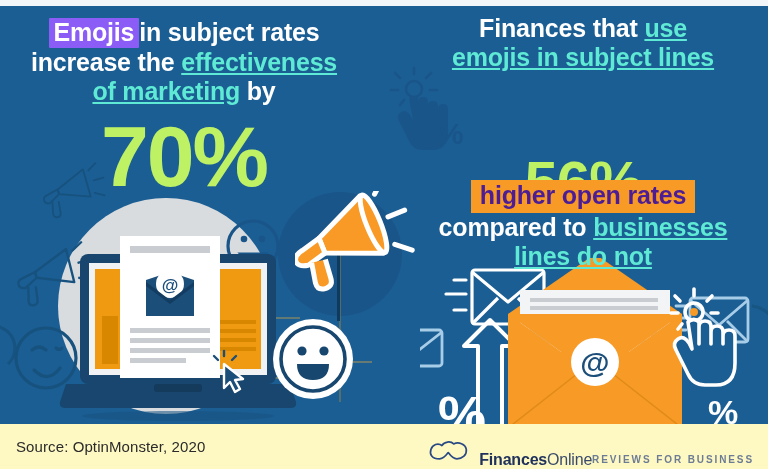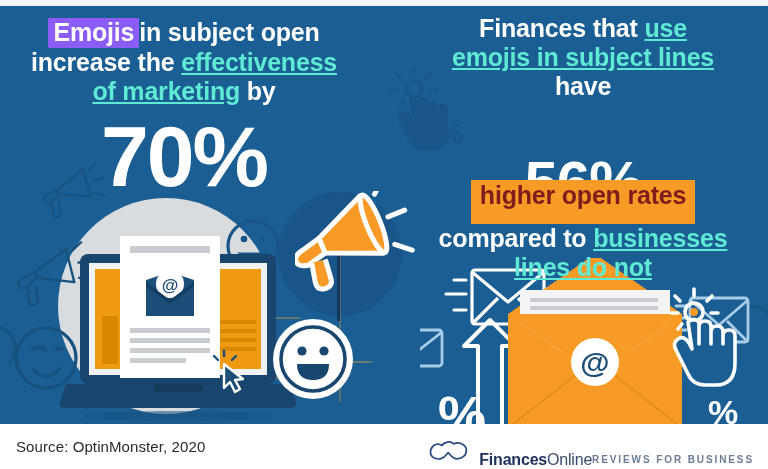--- a/index.html
+++ b/index.html
@@ -48,41 +48,41 @@
   }
   .acc{color:#5eead4;text-decoration:underline;}
   .hi{
     background:#8b5cf6;color:#ffffff;
     padding:1px 5px 2px 5px;
     border-radius:1px;
     display:inline-block;
     line-height:1.06;
   }
   .hi-wide{
-    background:#f79a26;color:#7f1d1d;
-    padding:2px 9px 14px 9px;
+    background:#f79a26;color:#4c1d95;
+    padding:2px 9px 3px 9px;
     display:inline-block;
     line-height:1.1;
   }
 
   .bignum{
     position:absolute;
     font-weight:bold;
-    color:#ffffff;
+    color:#bef264;
     text-align:center;
     letter-spacing:-2px;
     line-height:1;
   }
   .bignum-left{left:8px;top:107px;width:352px;font-size:86px;}
   .bignum-right{left:404px;top:108px;width:358px;font-size:60px;letter-spacing:-1px;margin-top:39px;}
 
   
   .footer{
     position:absolute;left:0;top:424px;width:768px;height:45px;
-    background:#ffffff;
+    background:#fef9c3;
   }
   .source{
     position:absolute;left:16px;top:14px;
     font-size:15px;color:#2b2b2b;
     letter-spacing:0.1px;
   }
   .logo{
     position:absolute;right:14px;top:9px;
     display:flex;align-items:center;gap:8px;
   }
@@ -293,41 +293,40 @@
           <path d="M274 38 L274 31 M287 43 L292 38 M291 55 L298 55 M260 43 L255 38 M258 55 L251 55 M285 66 L289 71 M262 66 L258 71"></path>
         </g>
         <circle cx="274" cy="54" r="4" fill="#f79a26"></circle>
         <path d="M268 64 q6 -5 11 0 l0 22 0 -17 q0 -6 6 -6 q6 0 6 6 l0 17 0 -12 q0 -6 6 -6 q6 0 6 6 l0 12 0 -8 q0 -6 6 -6 q6 0 6 6 l0 27 q0 22 -19 22 l-11 0 q-12 0 -17 -11 l-12 -24 q-4 -7 2 -11 q6 -4 11 4 l3 6 Z" fill="#1b5e93" stroke="#ffffff" stroke-width="3.6" stroke-linejoin="round"></path>
         <text x="288" y="166" font-family="Liberation Sans, sans-serif" font-size="34" font-weight="bold" fill="#ffffff">%</text>
       </g>
     </svg>
 
     <div class="headline hl-left">
       <div>
-        <span class="hi">Emojis</span><span>in subject open</span>
+        <span class="hi">Emojis</span><span>in subject rates</span>
       </div>
       <div>
         <span>increase the</span>
         <span class="acc">effectiveness</span>
       </div>
       <div>
         <span class="acc">of marketing</span>
         <span>by</span>
       </div>
     </div>
 
     <div class="bignum bignum-left">70%</div>
 
     <div class="headline hl-right">
       <div>
         <span>Finances that</span>
         <span class="acc">use</span>
       </div>
       <div class="acc">emojis in subject lines</div>
-      <div>have</div>
     </div>
 
     <div class="bignum bignum-right">56%</div>
 
     <div class="headline hl-right" style="top:174px;">
       <div>
         <span class="hi-wide">higher open rates</span>
       </div>
       <div>
         <span>compared to</span>

